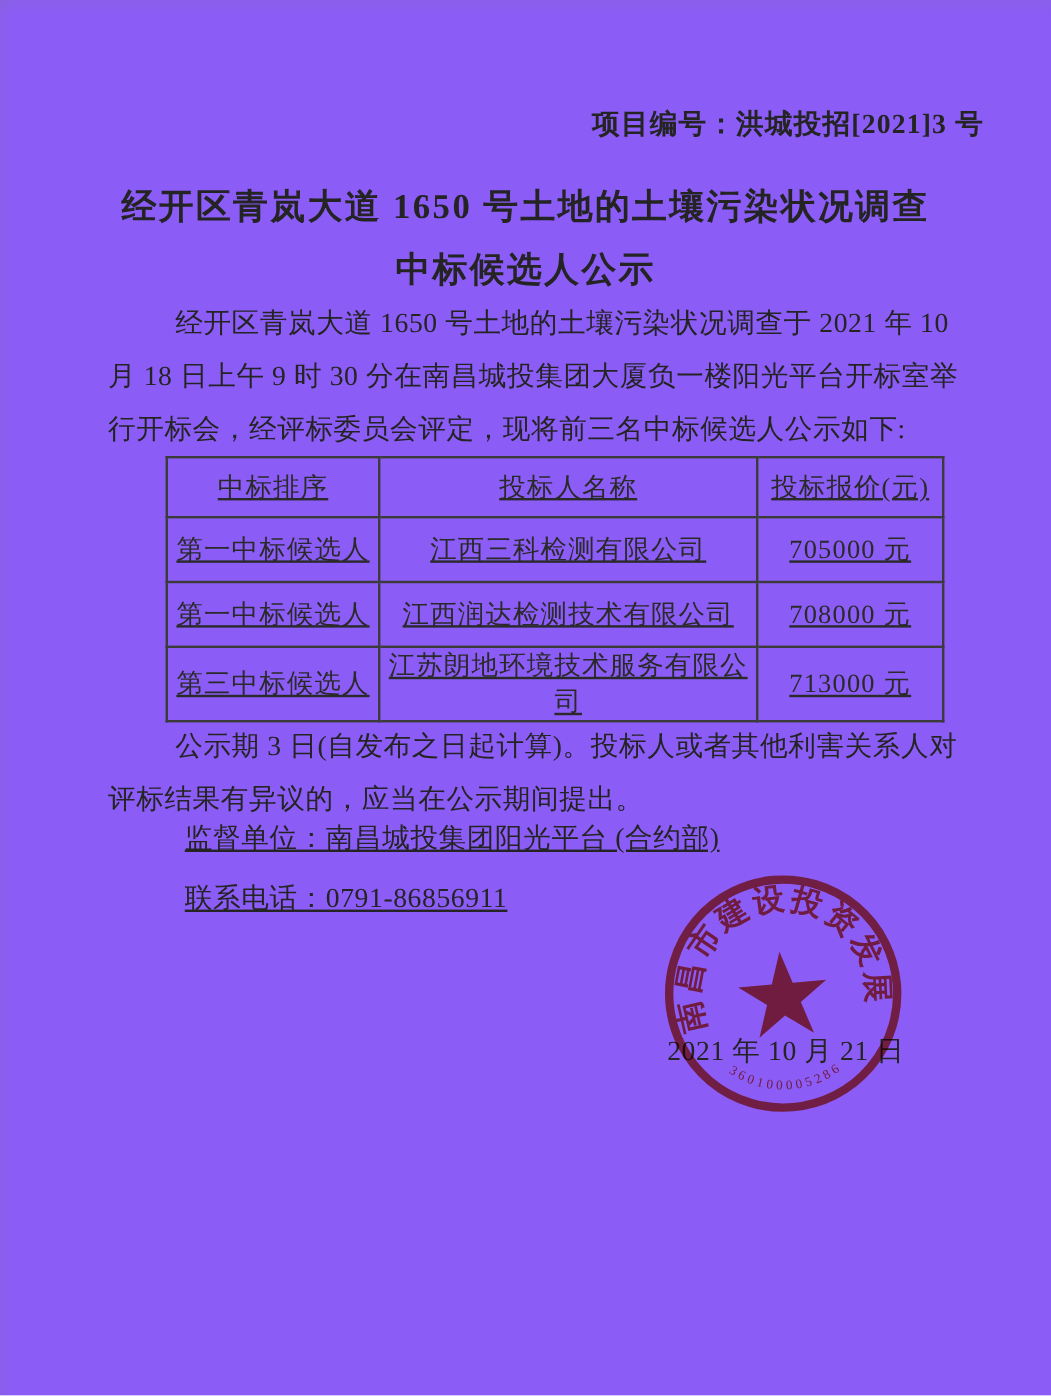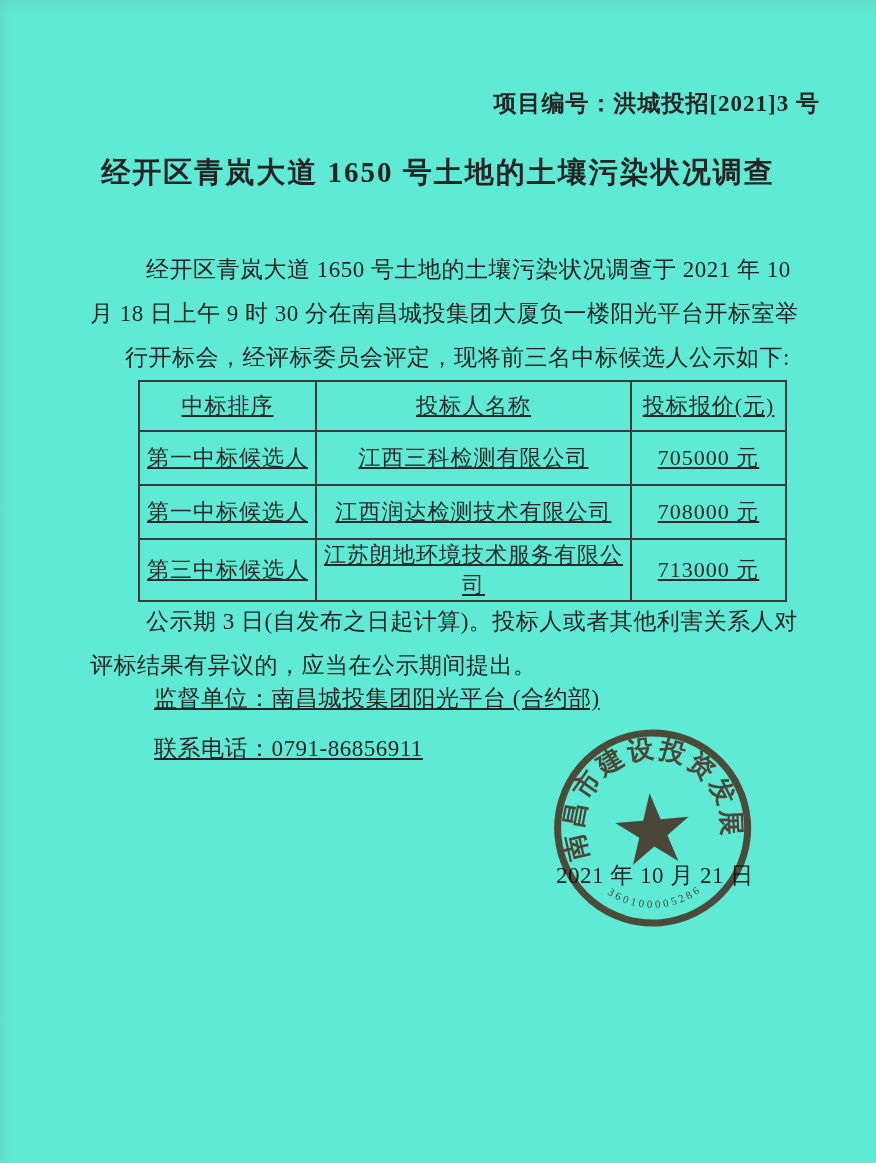--- a/index.html
+++ b/index.html
@@ -1,19 +1,19 @@
 <!DOCTYPE html>
 <html><head>
 <meta charset="utf-8">
 <style>
   html,body{margin:0;padding:0;background:#ffffff;}
   .page{
     position:relative;
     width:876px;height:1163px;
-    background:#5eead4;
+    background:#8b5cf6;
     font-family:"Liberation Serif","DejaVu Serif",serif;
     color:#242424;
     overflow:hidden;
   }
   .edge-top{
     position:absolute;left:0;top:0;width:876px;height:14px;
     background:linear-gradient(to bottom,rgba(120,120,120,.10),rgba(120,120,120,0));
   }
   .edge-left{
     position:absolute;left:0;top:0;width:10px;height:1163px;
@@ -24,21 +24,21 @@
     font-size:23px;font-weight:bold;letter-spacing:1px;
   }
   .title{
     position:absolute;left:0;width:876px;text-align:center;
     font-size:29px;font-weight:bold;letter-spacing:2px;
   }
   .title.l1{top:153px;}
   .title.l2{top:205px;}
   .para{position:absolute;left:90px;width:700px;font-size:23px;}
   .para .line{height:44px;line-height:44px;white-space:nowrap;letter-spacing:.5px;}
-  .p1{top:248px;text-align:right;}
+  .p1{top:248px;}
   .p2{top:600px;}
   .indent{padding-left:56px;}
   .bidtable{
     position:absolute;left:138px;top:380px;width:647px;
     border-collapse:collapse;table-layout:fixed;
     font-size:22px;color:#2a2a2a;
   }
   .bidtable col.c1{width:177px;}
   .bidtable col.c2{width:315px;}
   .bidtable col.c3{width:155px;}
@@ -80,20 +80,21 @@
 <body>
 
 <div class="page">
 
   <div class="edge-top"></div>
   <div class="edge-left"></div>
 
   <div class="projno">项目编号：洪城投招[2021]3 号</div>
 
   <div class="title l1">经开区青岚大道 1650 号土地的土壤污染状况调查</div>
+  <div class="title l2">中标候选人公示</div>
 
   <div class="para p1">
     <div class="line indent">经开区青岚大道 1650 号土地的土壤污染状况调查于 2021 年 10</div>
     <div class="line">月 18 日上午 9 时 30 分在南昌城投集团大厦负一楼阳光平台开标室举</div>
     <div class="line">行开标会，经评标委员会评定，现将前三名中标候选人公示如下:</div>
   </div>
 
   <table class="bidtable">
     <colgroup>
         <col class="c1">

